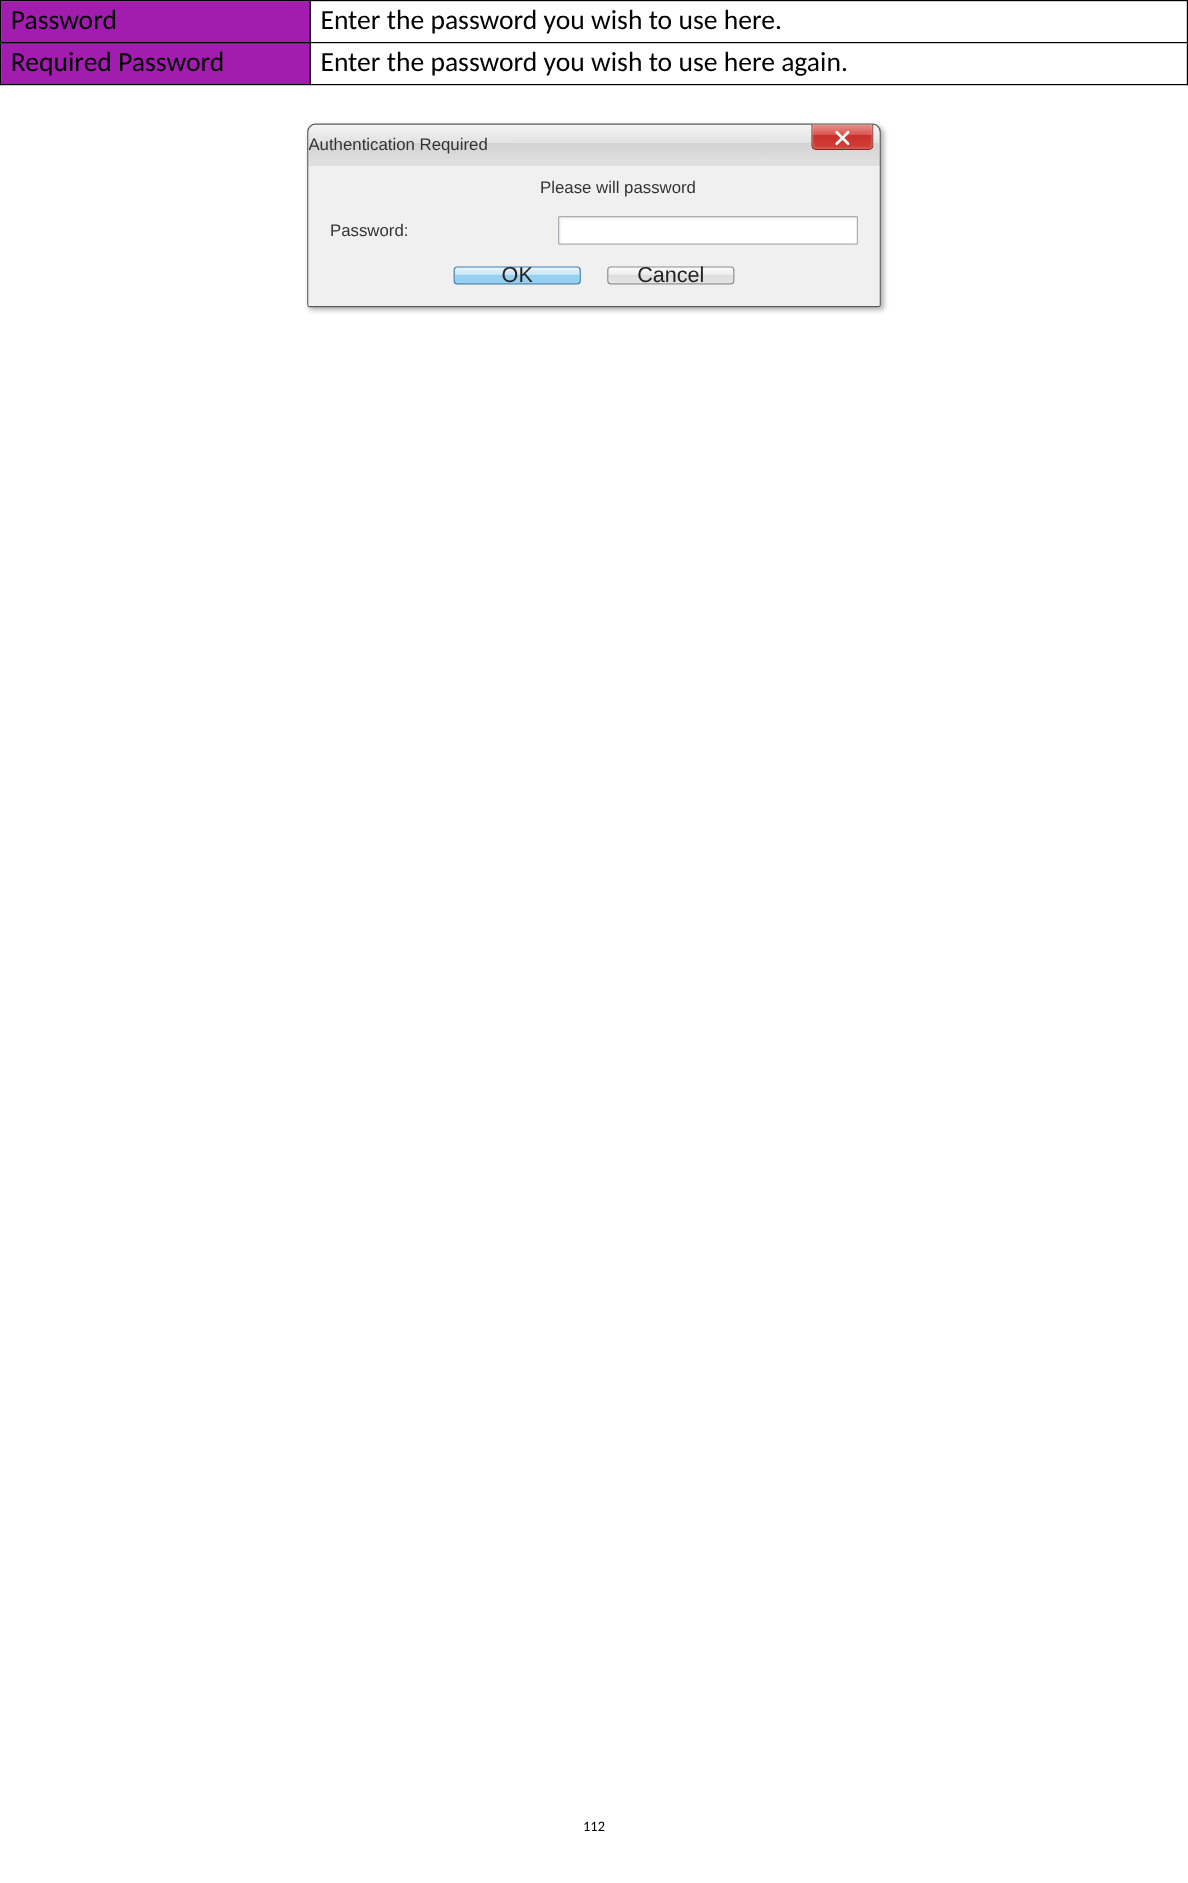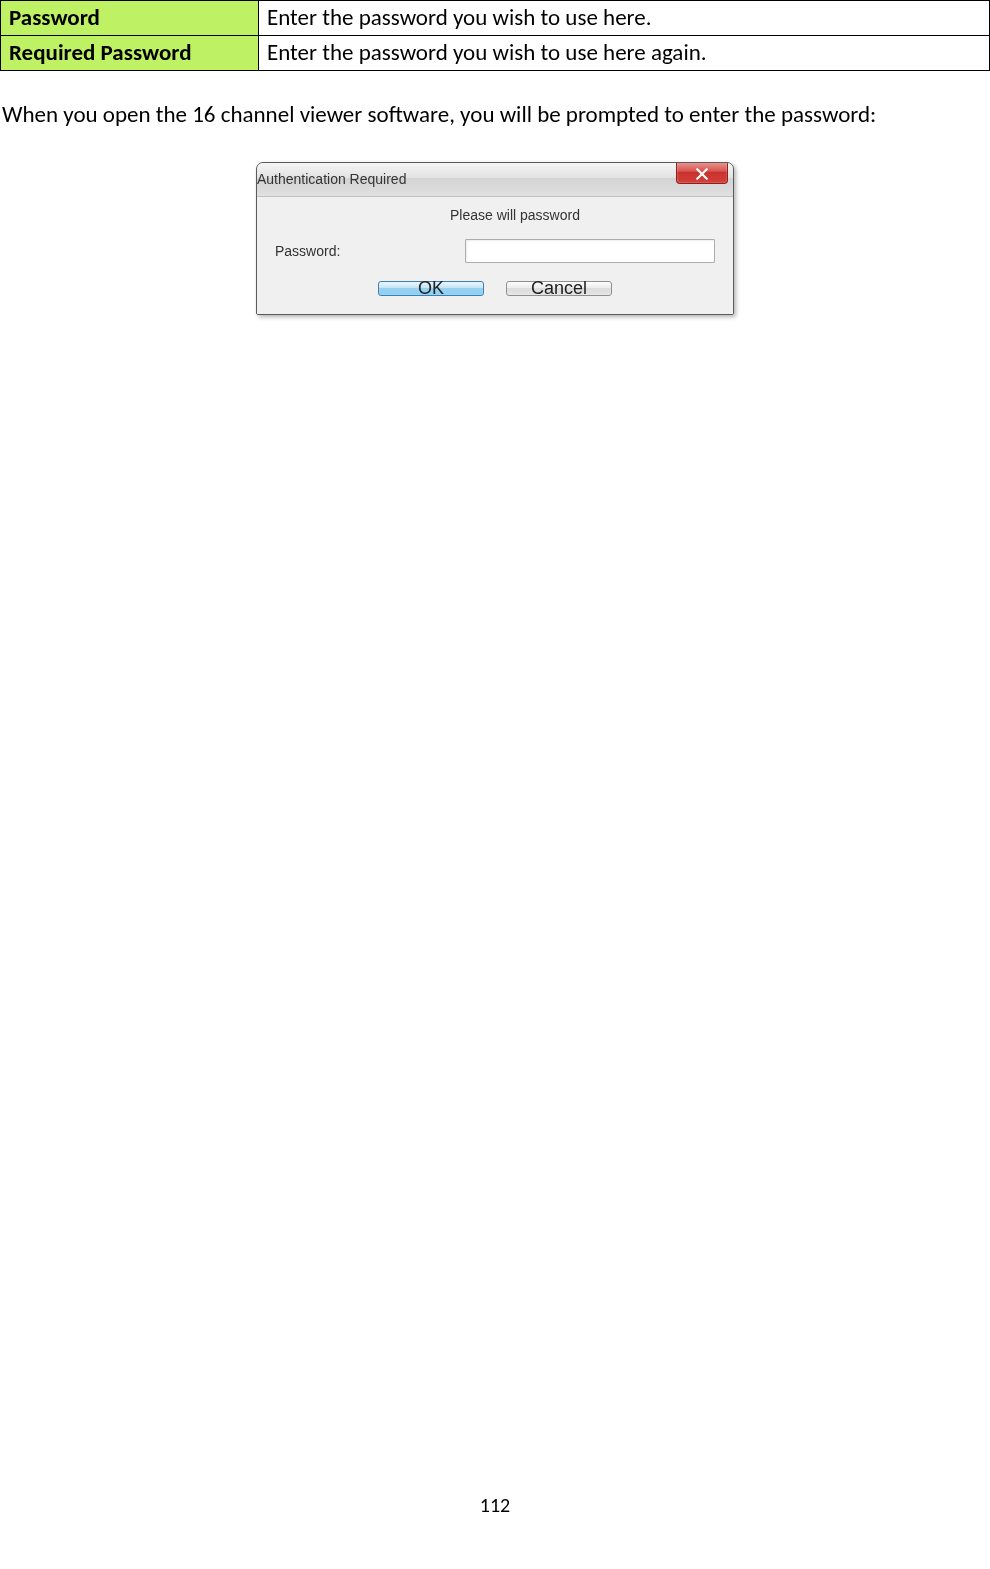--- a/index.html
+++ b/index.html
@@ -22,22 +22,22 @@
       margin: 0;
     }
     .def-table td {
       border: 1px solid #000;
       padding: 2px 8px;
       vertical-align: top;
       font-size: 23px;
       line-height: 1.3;
     }
     .def-table td.label {
-      background: #bef264;
-      font-weight: bold;
+      background: #a21caf;
+      font-weight: normal;
       width: 258px;
     }
     
     .para {
       margin: 28px 0 0 0;
       font-size: 23px;
       line-height: 1.35;
       padding: 0 2px;
     }
     
@@ -141,46 +141,45 @@
       border: 1px solid #3c7fb1;
       box-shadow: inset 0 0 1px rgba(255,255,255,0.8);
     }
     .dialog-btn.cancel {
       background: linear-gradient(to bottom, #fdfdfd 0%, #ececec 45%, #dcdcdc 46%, #e5e5e5 100%);
       border: 1px solid #8e8f8f;
       box-shadow: inset 0 0 1px rgba(255,255,255,0.8);
     }
     .page-number {
       position: absolute;
-      bottom: 52px;
+      bottom: 39px;
       left: 0;
       width: 100%;
       text-align: center;
-      font-size: 20px;
+      font-size: 12px;
     }
   </style>
 </head>
 <body>
 
 <div class="page-content">
 
   <table class="def-table">
     <tbody>
         <tr>
       <td class="label">Password</td>
       <td>Enter the password you wish to use here.</td>
     </tr>
     <tr>
       <td class="label">Required Password</td>
       <td>Enter the password you wish to use here again.</td>
     </tr>
   </tbody>
     </table>
 
-  <p class="para">When you open the 16 channel viewer software, you will be prompted to enter the password:</p>
 
   <div class="dialog-wrap">
     <div class="dialog">
       <div class="dialog-titlebar">
         <span class="dialog-title">Authentication Required</span>
         <div class="dialog-close">
           <span>
             <svg viewBox="0 0 10 10">
               <path d="M1 1 L9 9 M9 1 L1 9" stroke="#ffffff" stroke-width="1.8" fill="none" stroke-linecap="round"></path>
             </svg>

